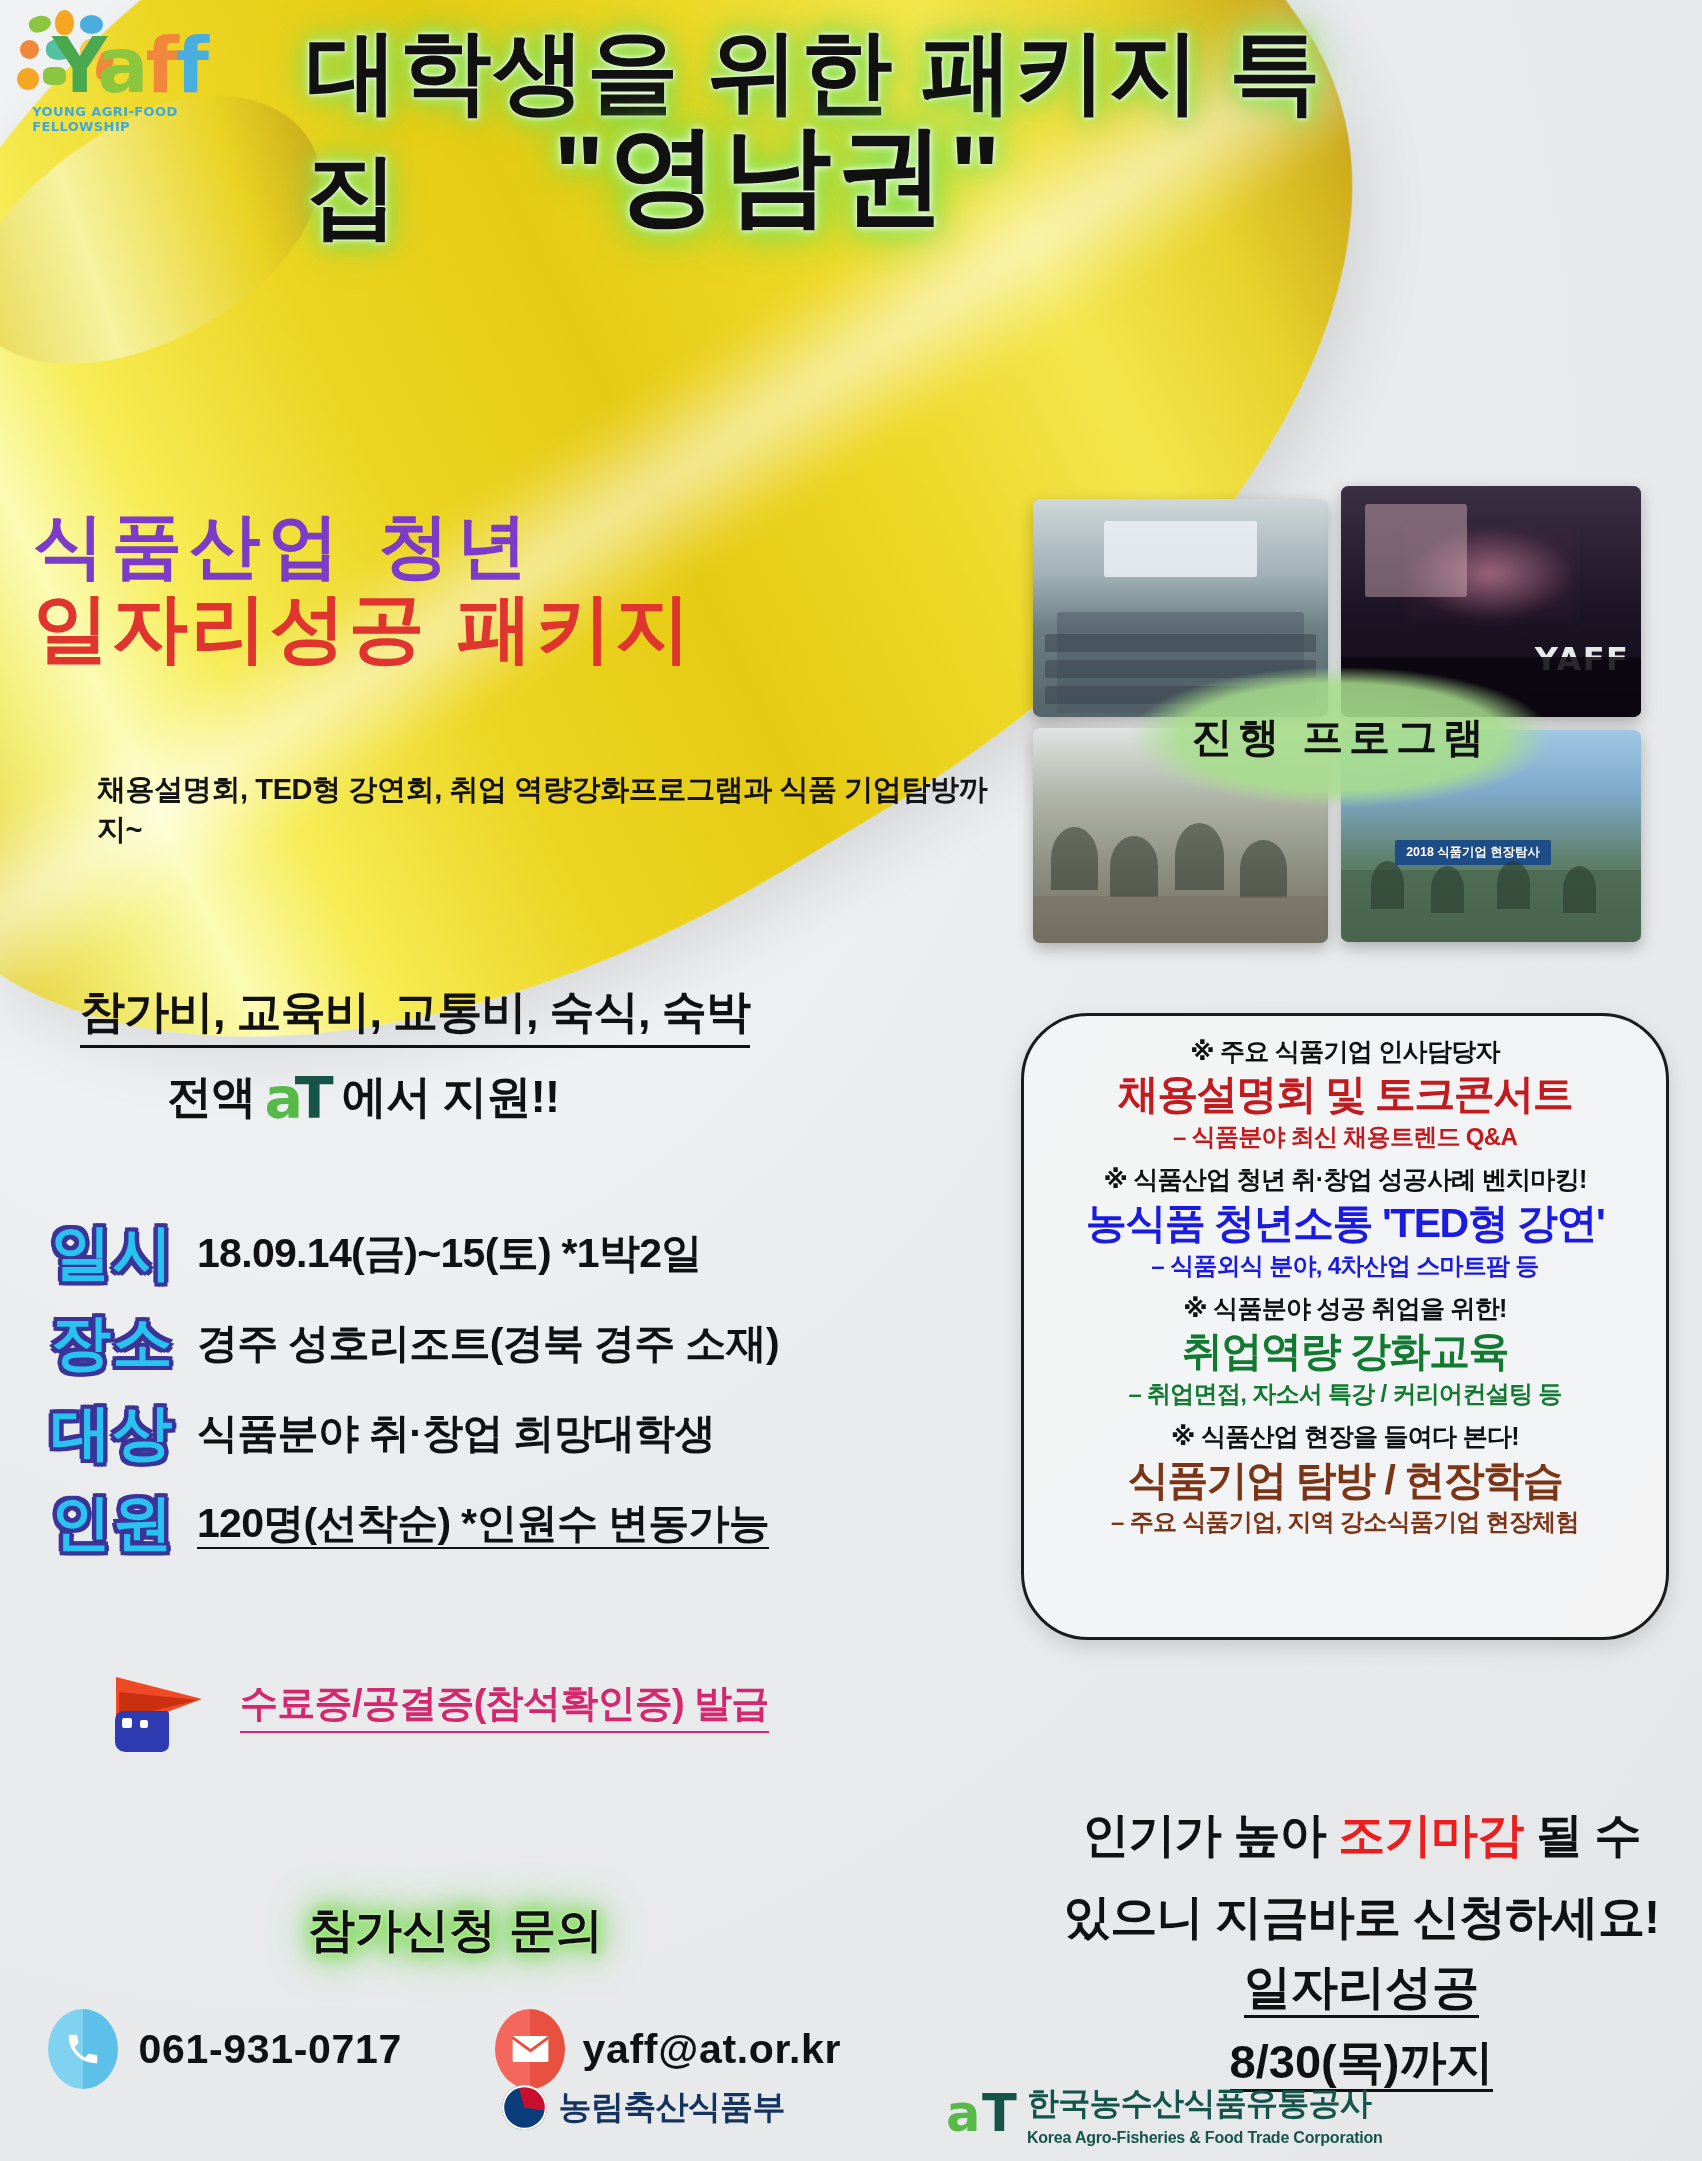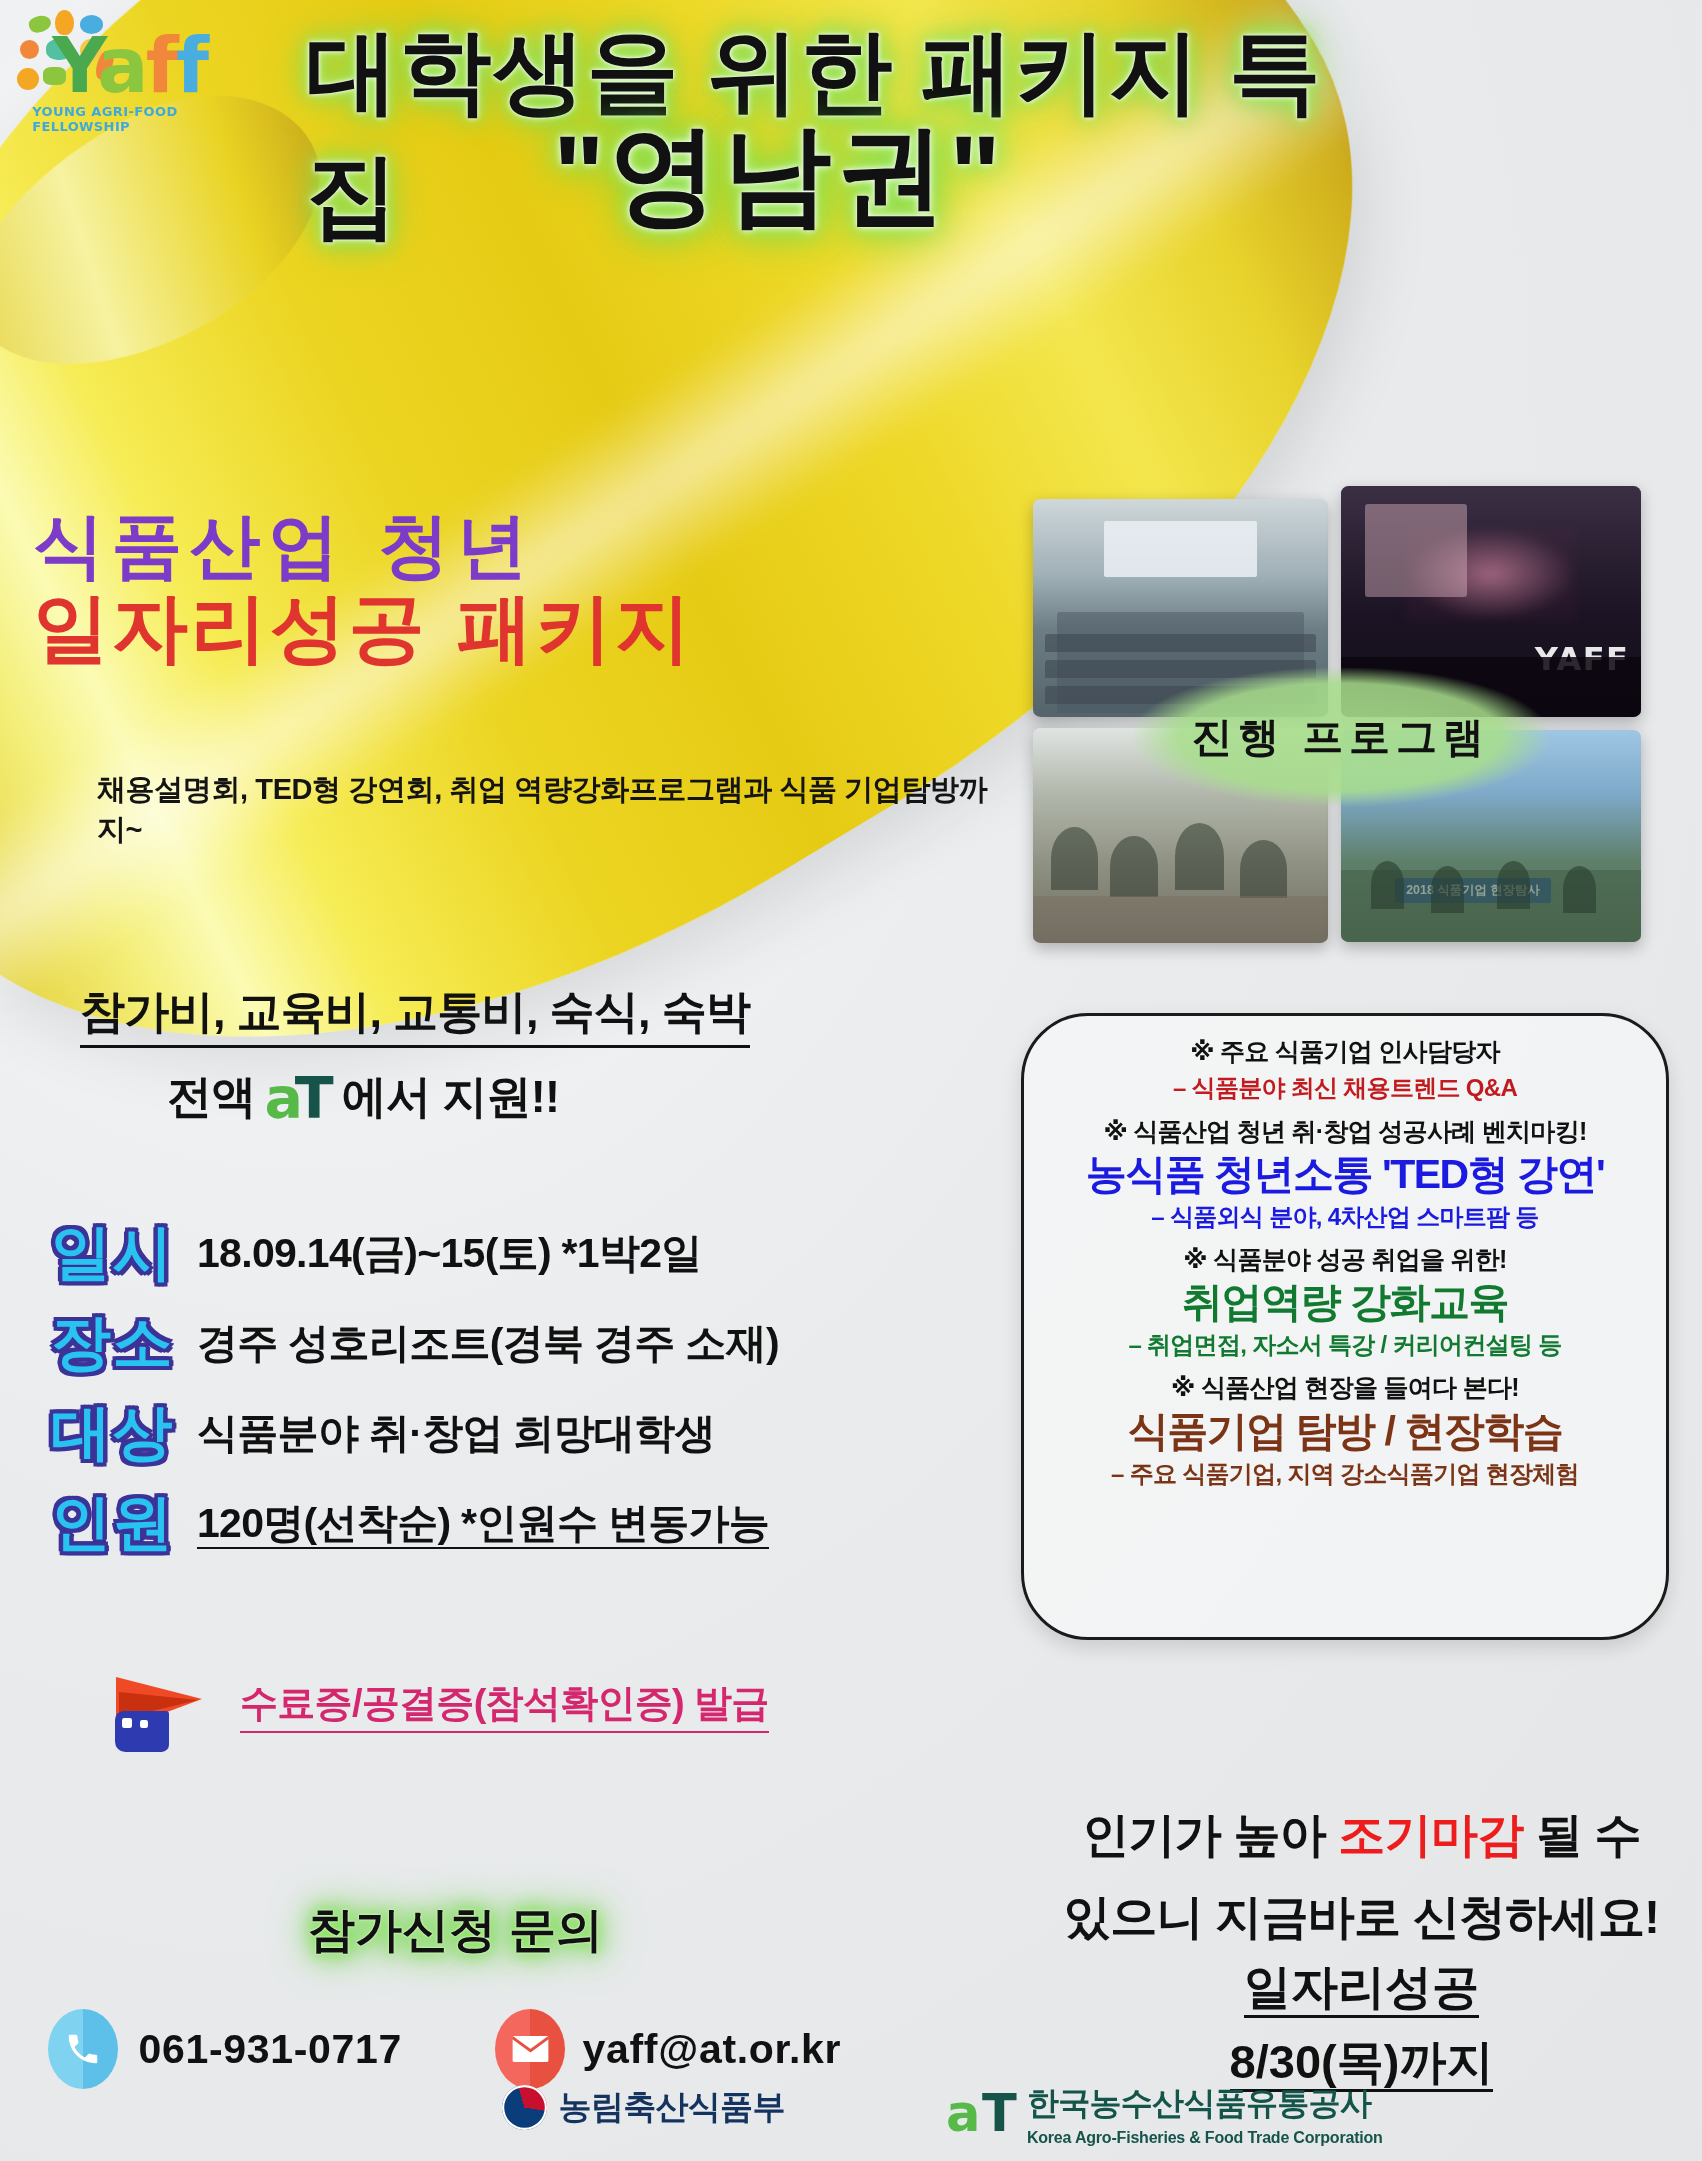--- a/index.html
+++ b/index.html
@@ -137,21 +137,21 @@
   .p2{left:308px;top:0;width:300px;height:231px;background:linear-gradient(180deg,#3b2f44 0%,#1c1424 55%,#120c18 100%);}
   .p3{left:0;top:242px;width:295px;height:215px;background:linear-gradient(180deg,#dfe4e2 0%,#b2b8ac 30%,#8d8f80 65%,#6f6e62 100%);}
   .p4{left:308px;top:244px;width:300px;height:212px;background:linear-gradient(180deg,#9fc7e4 0%,#7fa9c9 30%,#5e7f6a 62%,#4d6a52 100%);}
   .seat{position:absolute;background:rgba(60,70,78,.55);border-radius:2.9px 2.9px 0 0;}
   .crowd{position:absolute;border-radius:50% 50% 0 0;background:rgba(40,50,40,.5);}
   .stage-glow{position:absolute;left:22%;top:18%;width:56%;height:40%;
     background:radial-gradient(ellipse,rgba(255,160,190,.55),rgba(120,40,80,.1) 70%);filter:blur(4.4px);}
   .yaff-stage{position:absolute;right:11.6px;bottom:39px;color:#fff;font-size:32px;font-weight:bold;
     font-family:"DejaVu Sans",sans-serif;opacity:.9;letter-spacing:1.5px;}
   .banner-2018{position:absolute;left:18%;top:52%;width:52%;height:25px;background:#1d4c86;border-radius:2.2px;
-    color:#fff;font-size:12.4px;display:flex;align-items:center;justify-content:center;font-weight:bold;margin-top:38px;}
+    color:#fff;font-size:12.4px;display:flex;align-items:center;justify-content:center;font-weight:bold;}
   .prog-cloud{
     position:absolute;left:1133px;top:668px;width:415px;height:138px;
     background:radial-gradient(ellipse at 50% 50%, rgba(168,222,140,.92) 0%, rgba(168,222,140,.86) 55%, rgba(168,222,140,0) 72%);
     display:flex;align-items:center;justify-content:center;
   }
   .prog-cloud span{font-size:41px;font-weight:bold;color:#111;letter-spacing:5.8px;}
 
   
   .panel{
     position:absolute;left:1021px;top:1013px;width:648px;height:627px;
@@ -310,20 +310,21 @@
       <div class="crowd" style="left:74%;top:64%;width:33px;height:47px;background:rgba(40,60,45,.6)"></div>
     </div>
   </div>
   <div class="prog-cloud">
     <span>진행 프로그램</span>
   </div>
 
   <div class="panel">
     <div class="pblock">
       <div class="pnote">※ 주요 식품기업 인사담당자</div>
+      <div class="pmain c-red">채용설명회 및 토크콘서트</div>
       <div class="psub c-red">– 식품분야 최신 채용트렌드 Q&amp;A</div>
     </div>
     <div class="pblock">
       <div class="pnote">※ 식품산업 청년 취·창업 성공사례 벤치마킹!</div>
       <div class="pmain c-blue">농식품 청년소통 'TED형 강연'</div>
       <div class="psub c-blue">– 식품외식 분야, 4차산업 스마트팜 등</div>
     </div>
     <div class="pblock">
       <div class="pnote">※ 식품분야 성공 취업을 위한!</div>
       <div class="pmain c-green">취업역량 강화교육</div>

